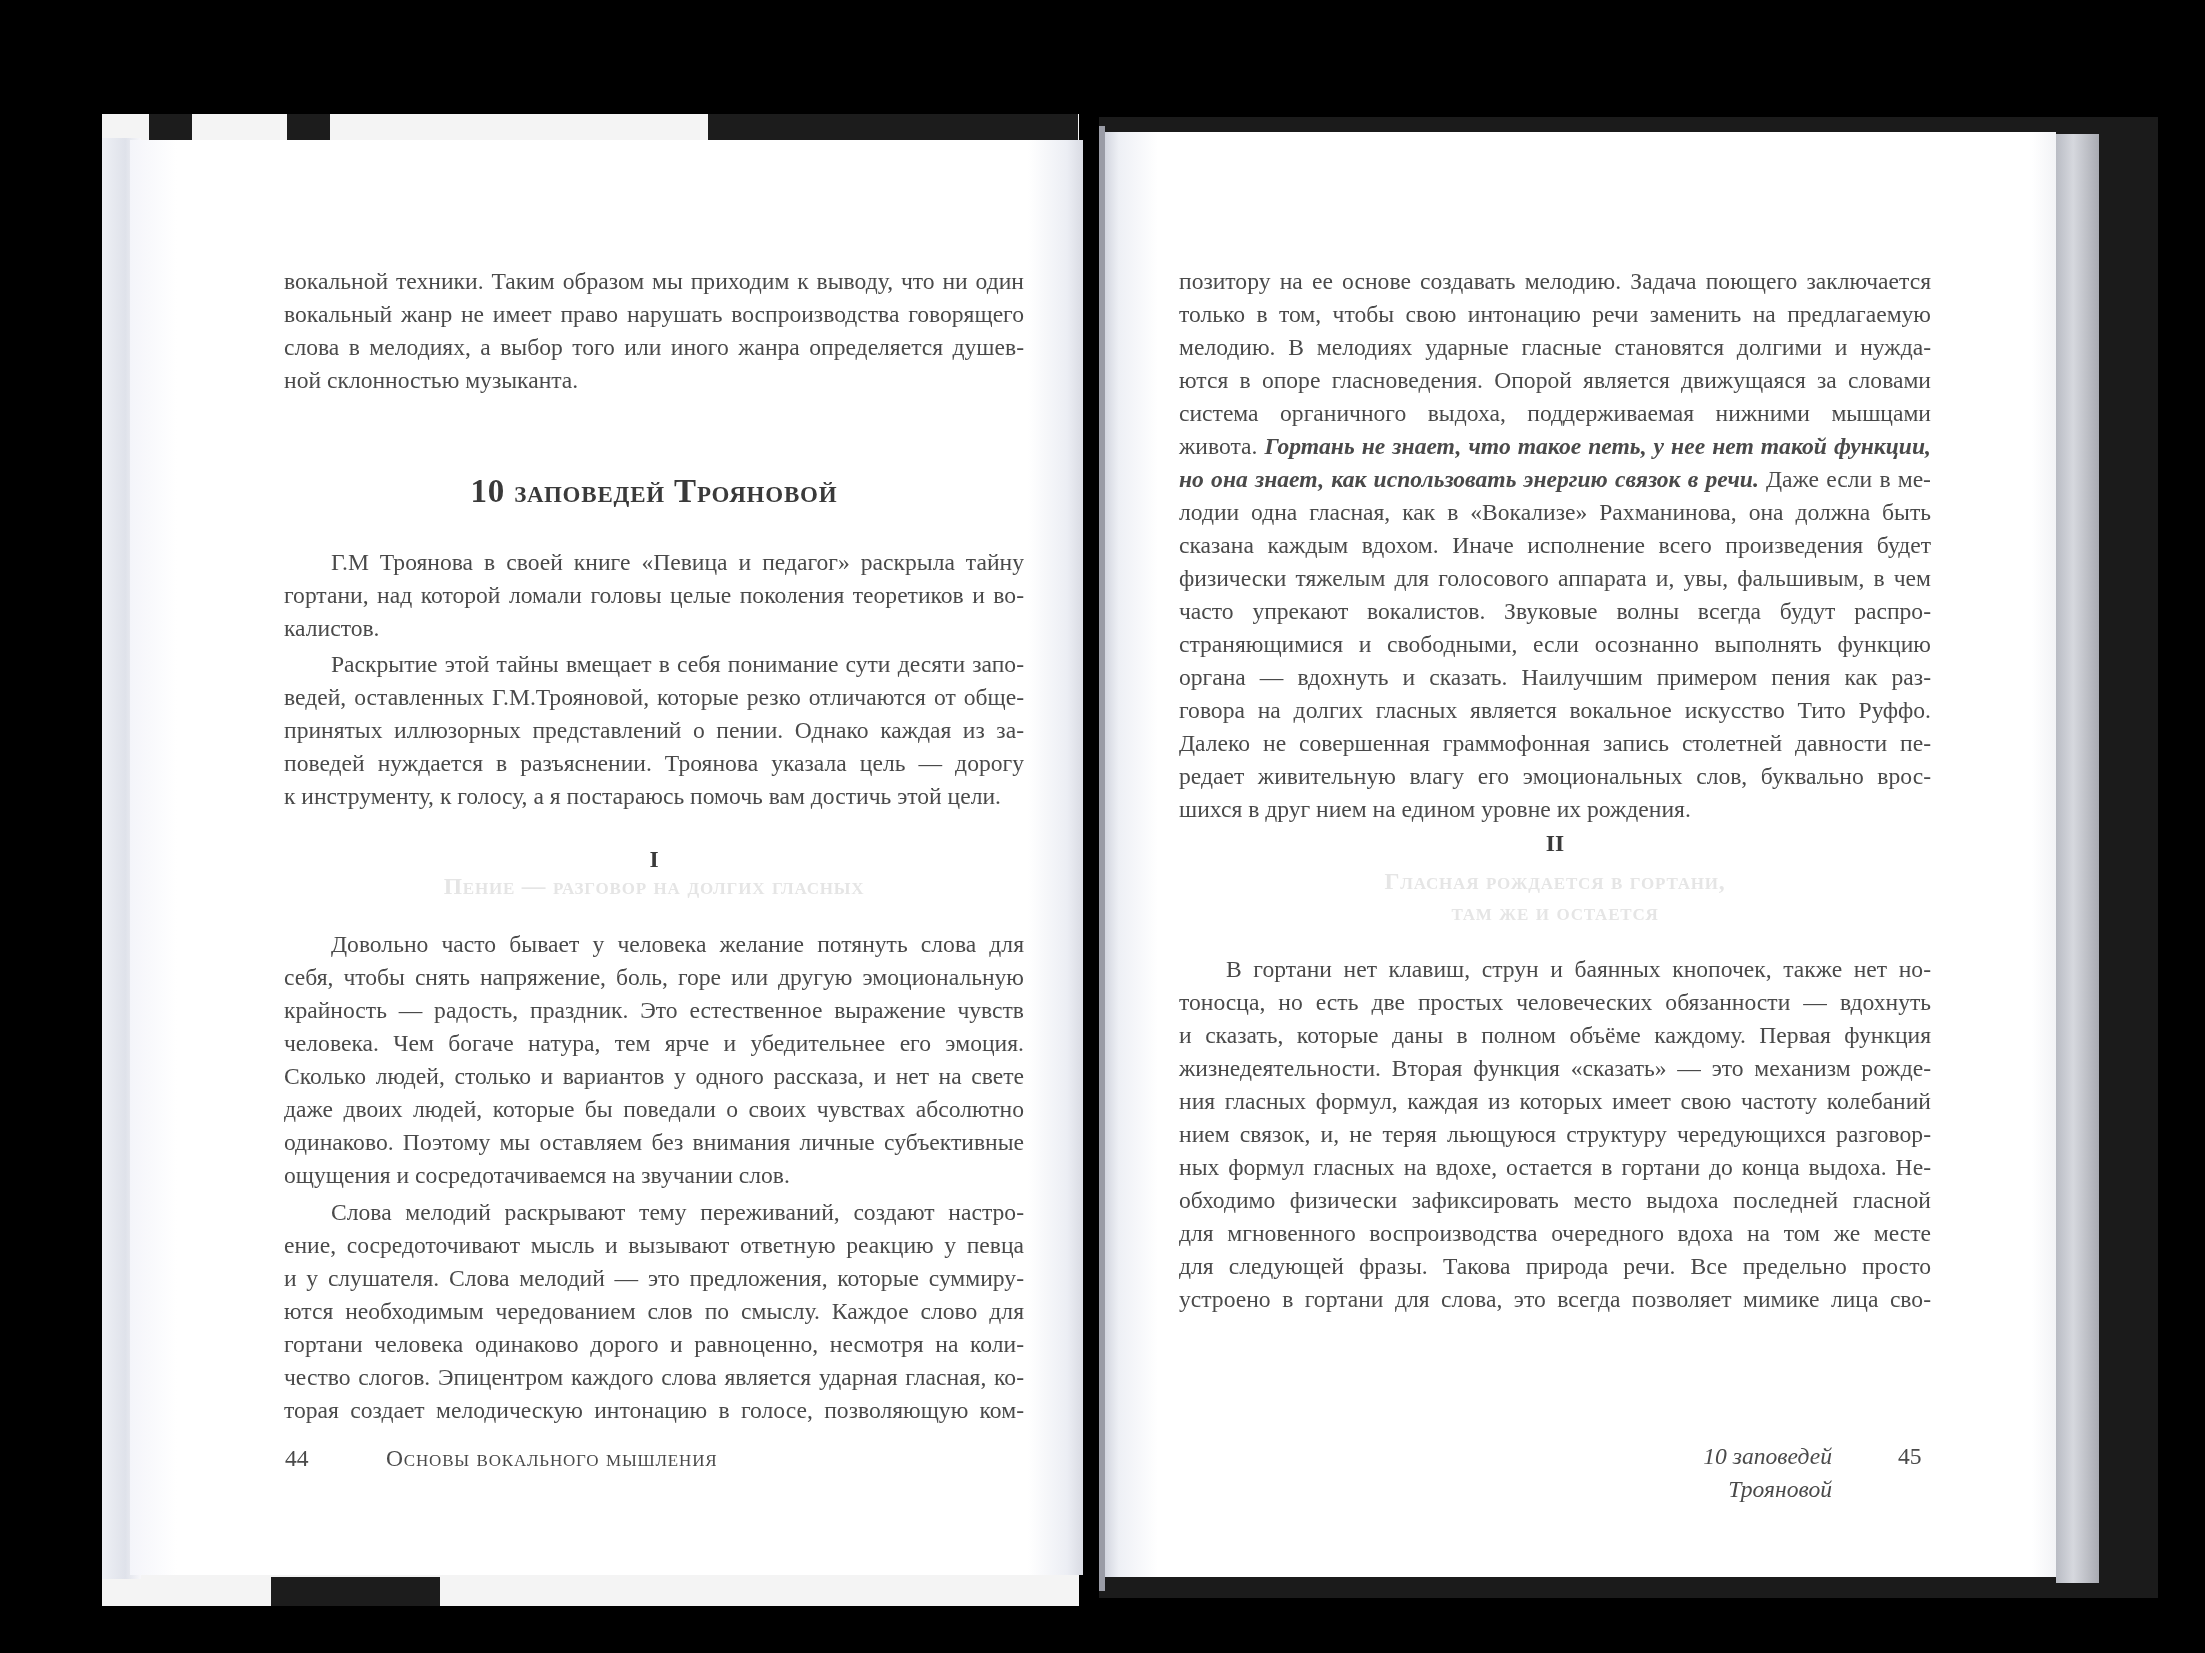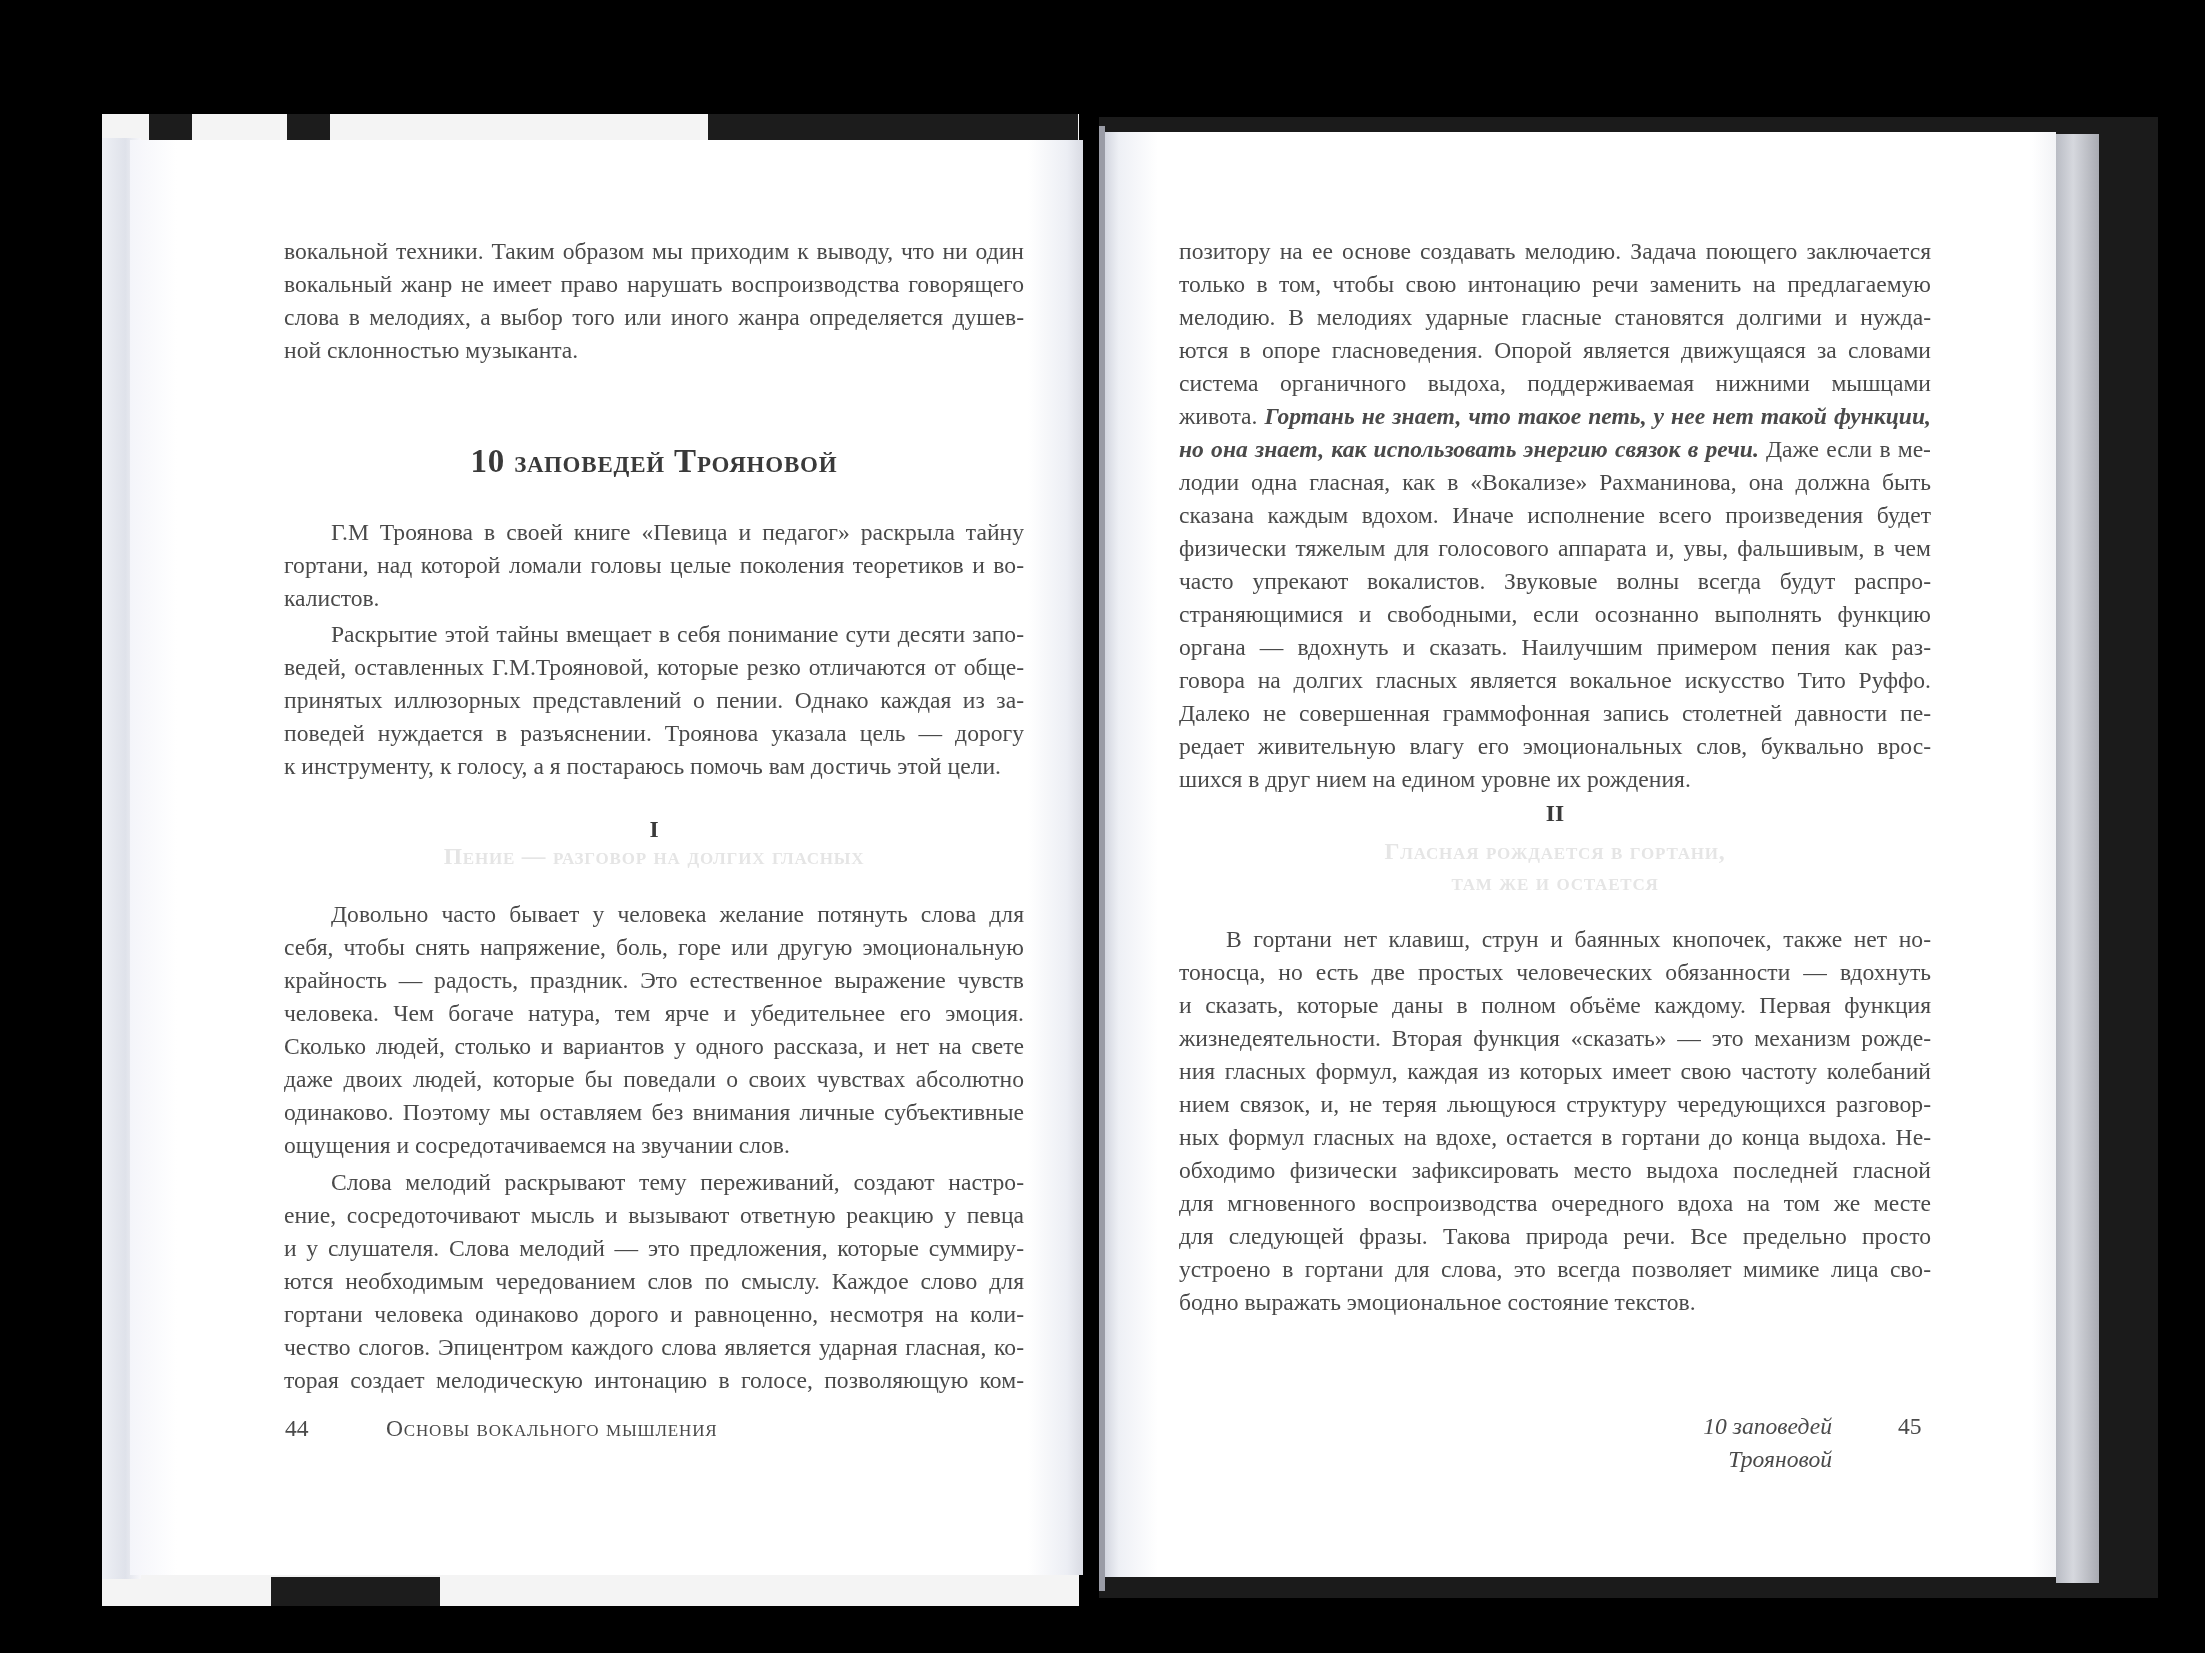--- a/index.html
+++ b/index.html
@@ -9,21 +9,21 @@
   .cover-left { left:102px; top:114px; width:977px; height:1492px; background:#f4f4f4; }
   .stripe { position:absolute; background:#1c1c1c; }
   .cover-right { left:1099px; top:117px; width:1059px; height:1481px; background:#1b1b1b; }
   .edge-left { left:102px; top:138px; width:39px; height:1441px; background:linear-gradient(90deg,#eef0f5,#dfe2ea 60%,#f7f7fa); }
   .edge-right { left:2056px; top:134px; width:43px; height:1449px; background:linear-gradient(90deg,#b9bcc4,#d6d8de 40%,#a9abb2); }
   .page { position:absolute; background:#fefefe; }
   .page-left { left:130px; top:140px; width:953px; height:1435px; background:linear-gradient(90deg,#f4f5fa 0,#ffffff 47px,#ffffff 898px,#eceef4 937px,#d9dbe3 953px); }
   .page-right { left:1103px; top:132px; width:953px; height:1445px; background:linear-gradient(90deg,#cfd2dc 0,#eef0f5 15.8px,#ffffff 55px,#ffffff 929px,#f2f3f6 953px); }
   .gutter { left:1099px; top:126px; width:6.3px; height:1465px; background:#9a9ca6; }
 
-  .text { position:absolute; font-family:"Liberation Serif","DejaVu Serif",serif; color:#4a4a4a; font-size:23.6px; line-height:33px; }
+  .text { position:absolute; font-family:"Liberation Serif","DejaVu Serif",serif; color:#4a4a4a; font-size:23.6px; line-height:33px;margin-top:30px; }
   .line { white-space:nowrap; display:block; text-align:justify; text-align-last:justify; }
   .line.last { text-align-last:left; }
   .indent { padding-left:47px; }
   .center { text-align:center; text-align-last:center; }
   .chapter-title { font-size:33px; font-weight:bold; letter-spacing:0.8px; font-variant:small-caps; color:#3a3a3a; }
   .roman { font-weight:bold; font-size:23.6px; color:#3a3a3a; }
   .section-title { font-weight:bold; font-variant:small-caps; font-size:23.6px; letter-spacing:0.8px; color:#e5e5e5; }
   .emph { font-style:italic; font-weight:bold; }
   .folio { font-size:23.6px; color:#4a4a4a; }
   .running { font-variant:small-caps; letter-spacing:0.8px; }
@@ -125,18 +125,17 @@
   <span class="line">тоносца, но есть две простых человеческих обязанности — вдохнуть</span>
   <span class="line">и сказать, которые даны в полном объёме каждому. Первая функция</span>
   <span class="line">жизнедеятельности. Вторая функция «сказать» — это механизм рожде-</span>
   <span class="line">ния гласных формул, каждая из которых имеет свою частоту колебаний</span>
   <span class="line">нием связок, и, не теряя льющуюся структуру чередующихся разговор-</span>
   <span class="line">ных формул гласных на вдохе, остается в гортани до конца выдоха. Не-</span>
   <span class="line">обходимо физически зафиксировать место выдоха последней гласной</span>
   <span class="line">для мгновенного воспроизводства очередного вдоха на том же месте</span>
   <span class="line">для следующей фразы. Такова природа речи. Все предельно просто</span>
   <span class="line">устроено в гортани для слова, это всегда позволяет мимике лица сво-</span>
-  <span class="line last">бодно выражать эмоциональное состояние текстов.</span>
 </div>
 
 <div class="text folio running-italic" style="left:1619px;top:1410px;width:213px;text-align:right;">10 заповедей Трояновой</div>
 <div class="text folio" style="left:1898px;top:1410px;">45</div>
 
 
 </body></html>

